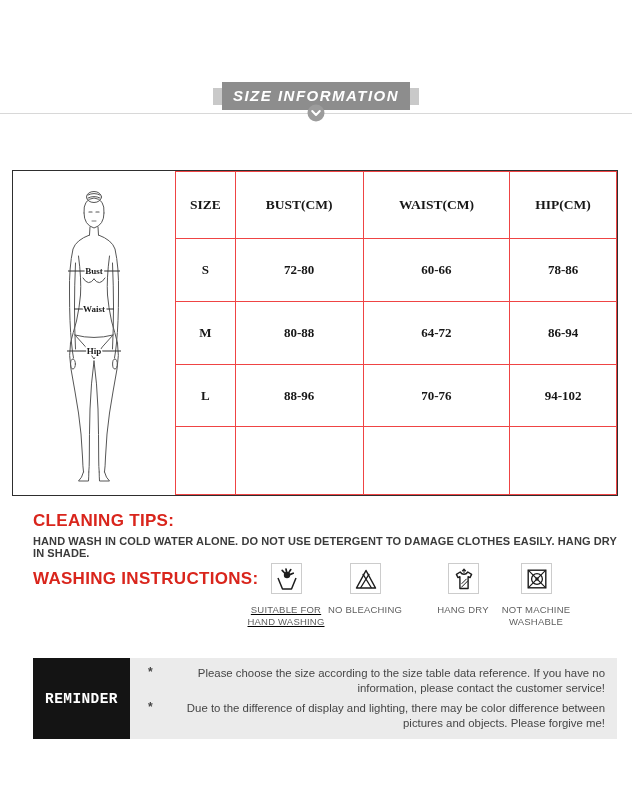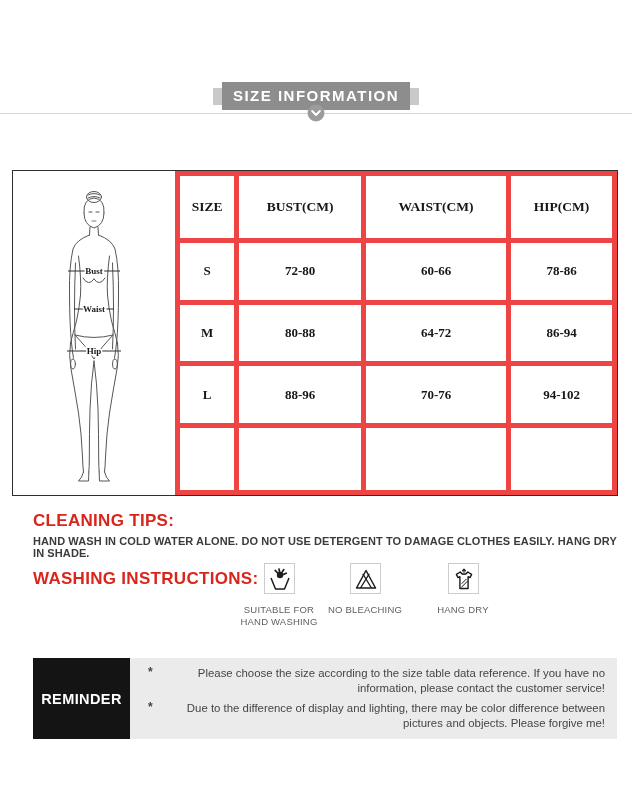--- a/index.html
+++ b/index.html
@@ -15,21 +15,21 @@
   .si-header { position: absolute; left: 0; top: 78px; width: 632px; height: 50px; }
   .si-line {
     position: absolute; left: 0; top: 35px; width: 632px; height: 1px;
     background: #d8d8d8;
   }
   .si-badge-wrap { position: absolute; left: 0; top: 4px; width: 632px; text-align: center; }
   .si-badge {
     position: relative; display: inline-block;
     background: var(--badge-gray, #8d8d8d);
     color: #ffffff; font-size: 15px; font-weight: bold;
-    letter-spacing: 1.5px; padding: 5px 11px 6px;
+    letter-spacing: 1.5px; padding: 5px 11px 6px; font-style: italic;
   }
   .si-badge::before, .si-badge::after {
     content: ""; position: absolute; top: 6px; width: 9px; height: 17px;
     background: #c9c9c9;
   }
   .si-badge::before { left: -9px; }
   .si-badge::after  { right: -9px; }
   .si-chevron {
     position: absolute; left: 307px; top: 26px; width: 18px; height: 18px;
   }
@@ -38,21 +38,21 @@
   .chart-box {
     position: absolute; left: 12px; top: 170px;
     width: 606px; height: 326px;
     border: 1px solid #2e2e2e;
     display: flex;
     background: #fff;
   }
   .figure-cell { width: 162px; position: relative; }
   .size-table { flex: 1; border-collapse: collapse; table-layout: fixed; }
   .size-table th, .size-table td {
-    border: 5px solid #ef4444;
+    border: 1px solid #ef4444;
     text-align: center; vertical-align: middle;
     font-family: "Liberation Serif", serif;
     font-weight: bold; color: #171717;
   }
   .size-table th { font-size: 13.5px; height: 56px; }
   .size-table td { font-size: 13px;  height: 52px; }
   .size-table tr.empty-row td { height: 56px; }
   .col-size  { width: 60px; }
   .col-bust  { width: 128px; margin-top: 13px; }
   .col-waist { width: 147px; }
@@ -66,41 +66,42 @@
   }
   .cleaning-body {
     margin-top: 4px; font-size: 11px; font-weight: bold;
     color: #3b3b3b; letter-spacing: 0.1px;
   }
 
   
   .washing { position: absolute; left: 0; top: 560px; width: 632px; height: 80px; }
   .washing-heading { position: absolute; left: 33px; top: 9px; }
   .care-item { position: absolute; top: 3px; width: 96px; text-align: center; }
-  .care-item-1 { left: 231px; }
+  .care-item-1 { left: 238px; text-decoration: underline; }
   .care-item-2 { left: 317px; }
   .care-item-3 { left: 415px; }
   .care-item-4 { left: 488px; }
   .care-icon-box {
     display: inline-block; width: 31px; height: 31px;
     border: 1px solid #cccccc; background: #fff;
     padding: 3px;
   }
   .care-label {
     margin-top: 6px; font-size: 9.5px; line-height: 1.3;
     color: #5f5f5f; letter-spacing: 0.2px;
   }
 
   
   .reminder { position: absolute; left: 33px; top: 658px; width: 584px; min-height: 60px; display: flex; }
   .reminder-box {
     width: 97px; background: var(--reminder-black, #141414);
     color: #ffffff; font-size: 14.5px; font-weight: bold; letter-spacing: 0.4px;
     display: flex; align-items: center; justify-content: center;
     flex-shrink: 0;
+    font-family: Liberation Mono, monospace;
   }
   .reminder-panel {
     flex: 1; background: var(--reminder-panel, #ebebeb);
     padding: 8px 12px 8px 18px;
   }
   .reminder-note { display: flex; margin-bottom: 5px; }
   .reminder-note:last-child { margin-bottom: 0; }
   .note-star {
     font-size: 12px; color: #444444; font-weight: bold;
     margin-right: 4px; line-height: 1.1;
@@ -252,20 +253,31 @@
       <span class="care-icon-box">
         <svg width="24" height="24" viewBox="0 0 24 24">
           <path d="M12,2.2 L12,5.4 M12,2.2 l-1.6,1.7 M12,2.2 l1.6,1.7" fill="none" stroke="#1d1d1d" stroke-width="1.1" stroke-linecap="round"></path>
           <path d="M8.2,5 L4.4,7.4 L6,10.6 L7.9,9.7 L7.9,21.5 L16.1,21.5 L16.1,9.7 L18,10.6 L19.6,7.4 L15.8,5 Q14.3,7.2 12,7.2 Q9.7,7.2 8.2,5 Z" fill="none" stroke="#1d1d1d" stroke-width="1.4" stroke-linejoin="round"></path>
           <path d="M9.2,20.5 L16,13.7 M9.6,16.8 L14.6,11.8" fill="none" stroke="#1d1d1d" stroke-width="1"></path>
         </svg>
       </span>
       <div class="care-label">HANG DRY</div>
     </div>
 
+    <div class="care-item care-item-4">
+      <span class="care-icon-box">
+        <svg width="24" height="24" viewBox="0 0 24 24">
+          <rect x="3.2" y="3.2" width="17.6" height="17.6" fill="none" stroke="#1d1d1d" stroke-width="1.4"></rect>
+          <circle cx="12" cy="12" r="5.4" fill="none" stroke="#1d1d1d" stroke-width="1.3"></circle>
+          <circle cx="12" cy="12" r="1.7" fill="#1d1d1d"></circle>
+          <path d="M3.2,3.2 L20.8,20.8 M20.8,3.2 L3.2,20.8" fill="none" stroke="#1d1d1d" stroke-width="1.2"></path>
+        </svg>
+      </span>
+      <div class="care-label">NOT MACHINE WASHABLE</div>
+    </div>
   </div>
 
   <div class="reminder">
     <div class="reminder-box">REMINDER</div>
     <div class="reminder-panel">
       <div class="reminder-note">
         <span class="note-star">*</span>
         <span class="note-text">Please choose the size according to the size table data reference. If you have no information, please contact the customer service!</span>
       </div>
       <div class="reminder-note">

